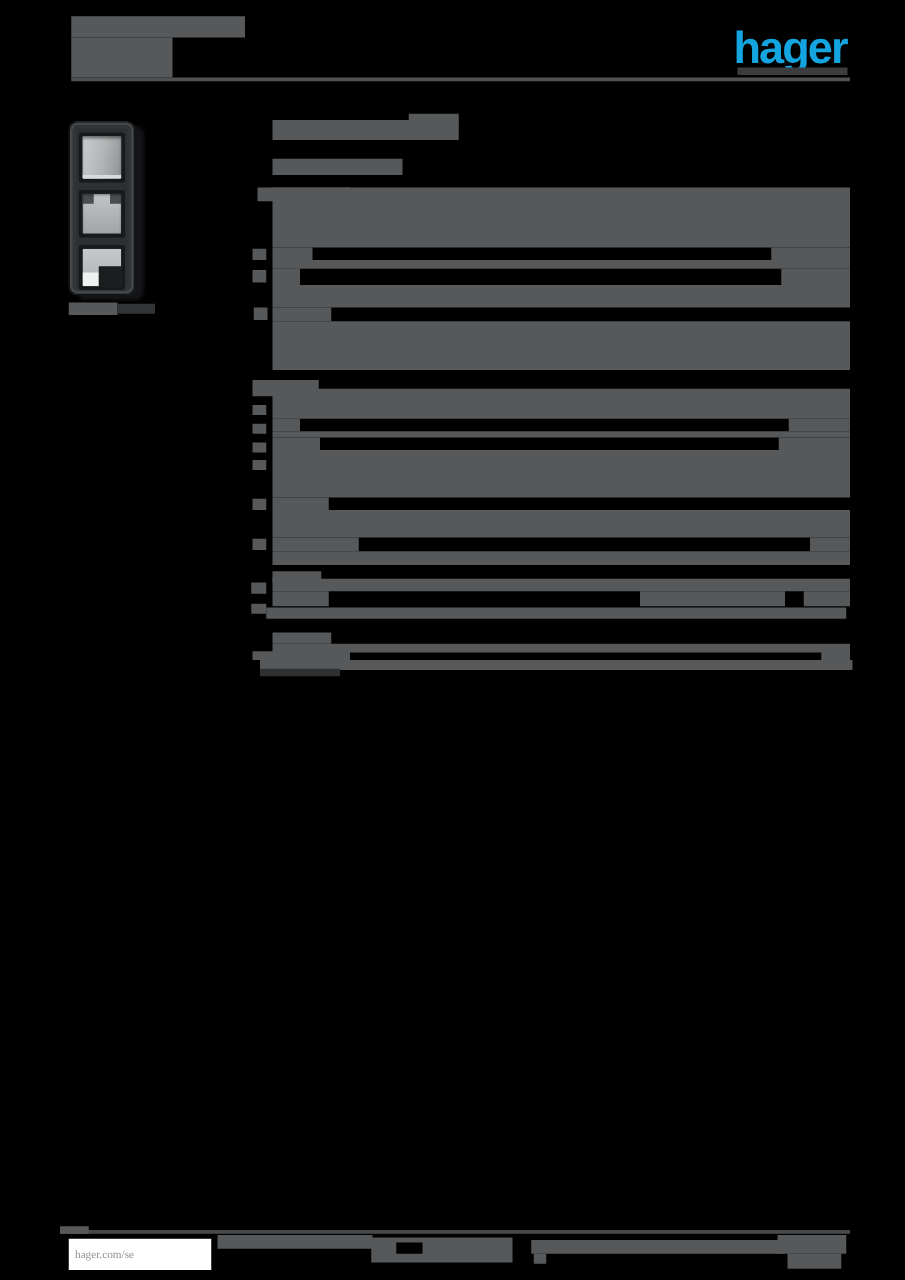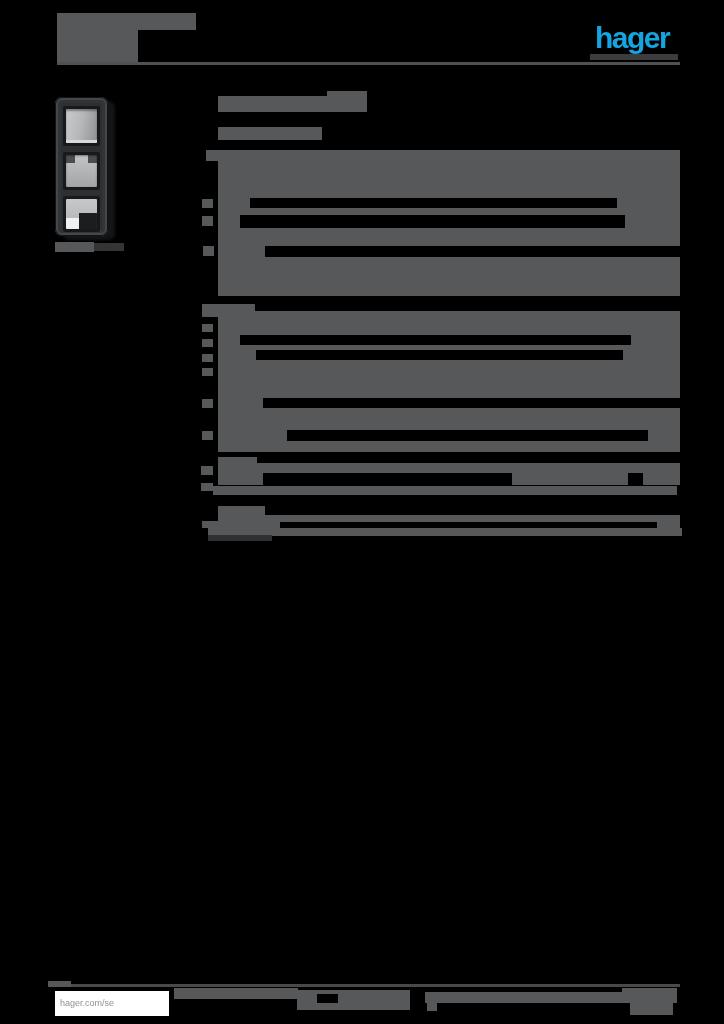--- a/index.html
+++ b/index.html
@@ -1,25 +1,25 @@
 <!DOCTYPE html>
 <html><head>
 <meta charset="utf-8">
 <style>
   html,body{margin:0;padding:0;background:#000;}
   .page{position:relative;width:724px;height:1024px;background:#000000;overflow:hidden;
         font-family:"Liberation Sans",sans-serif;}
   .bar{position:absolute;}
   
   .logo{position:absolute;left:586px;top:22px;width:92px;height:32px;text-align:center;
-        font-weight:bold;font-size:30px;letter-spacing:-1.5px;line-height:32px;}
+        font-weight:bold;font-size:36px;letter-spacing:-1.5px;line-height:32px;}
   
   .sitebox{position:absolute;left:55px;top:991px;width:114px;height:25px;background:#ffffff;
            display:flex;align-items:center;box-sizing:border-box;padding-left:5px;}
-  .sitebox span{font-size:9px;line-height:9px;}
+  .sitebox span{font-size:9px;line-height:9px;font-family:Liberation Serif, serif;}
   
   .photo{position:absolute;left:55px;top:97px;width:53px;height:139px;background:#2d2f31;
          border-radius:7px;
          box-shadow: inset 0 0 0 1px #121314, inset 0 0 0 3px #45484a, inset 0 0 0 6px #323538,
                      7px 4px 3px #141517;}
   .window{position:absolute;left:8px;width:37px;background:#18191a;border-radius:2px;
           padding:3px;box-sizing:border-box;}
   .w1{top:9px;height:40px;}
   .w2{top:55px;height:38px;}
   .w3{top:99px;height:36px;}

